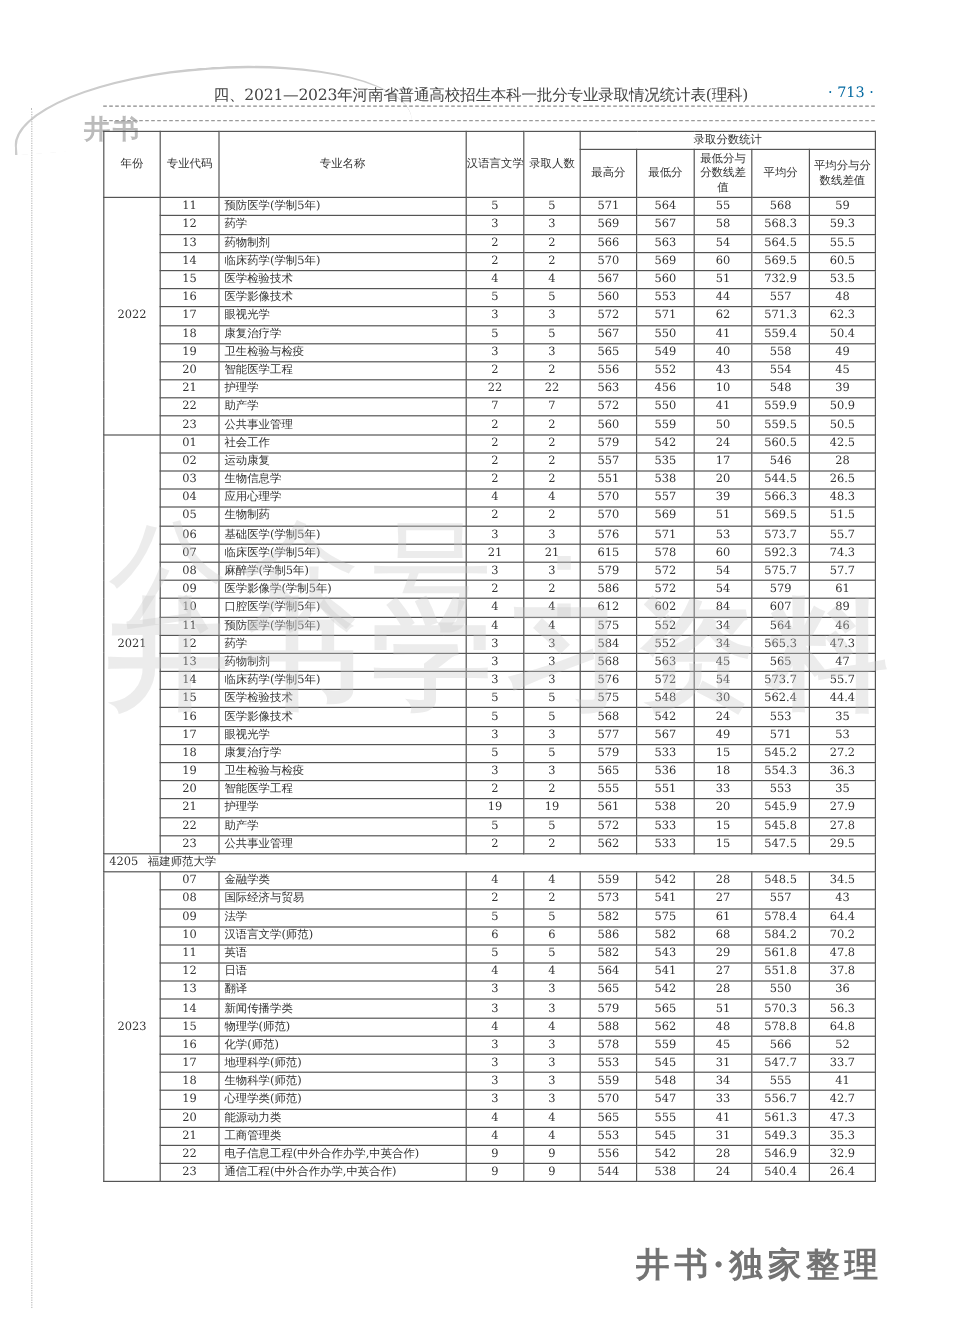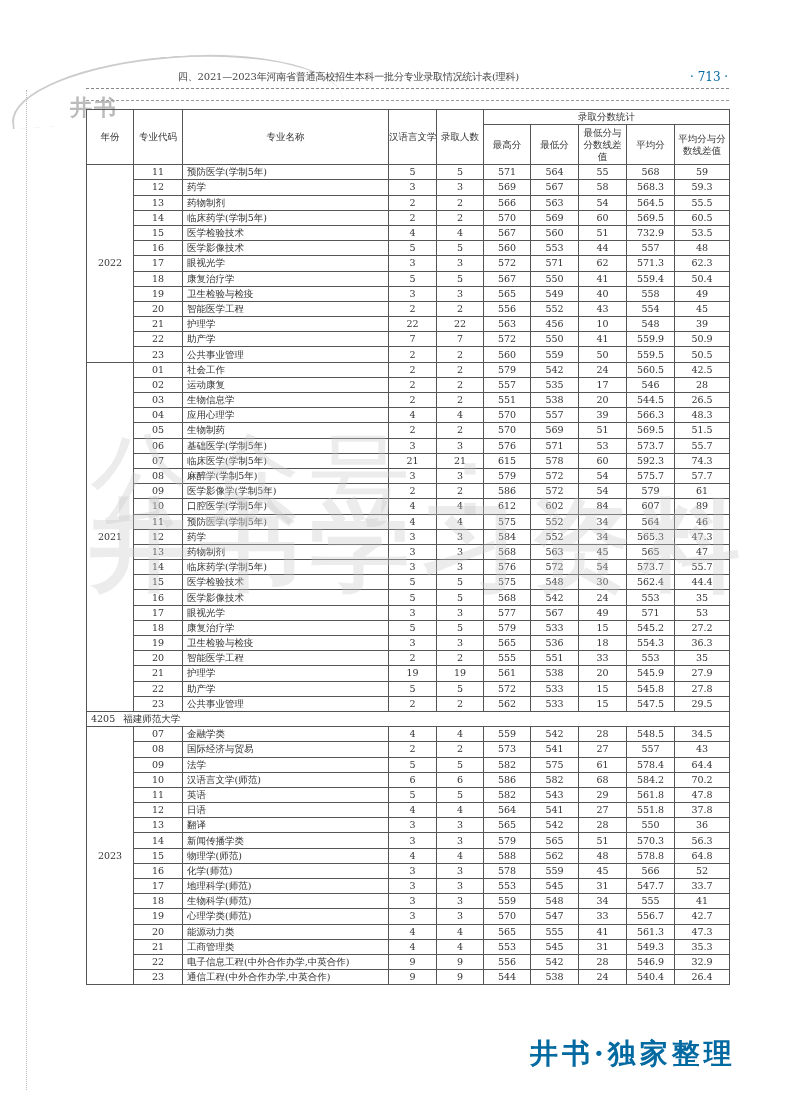--- a/index.html
+++ b/index.html
@@ -1,31 +1,31 @@
 <!DOCTYPE html>
 <html><head>
 <meta charset="utf-8">
 <style>
   html,body{margin:0;padding:0;background:#fff;}
   body{width:800px;height:1120px;position:relative;overflow:hidden;font-family:"DejaVu Serif","Liberation Serif",serif;color:#333;}
   .logo-arc{position:absolute;left:10px;top:56px;width:330px;height:60px;border-top:2px solid #ccc;border-left:2px solid #ccc;border-radius:180px 180px 0 0/60px 60px 0 0;transform:rotate(-4deg);}
   .logo{position:absolute;left:70px;top:64px;font-family:"DejaVu Sans","Liberation Sans",sans-serif;font-size:22px;font-weight:bold;color:#bbb;letter-spacing:2px;margin-top:29px;}
-  .header-title{position:absolute;left:178px;top:70px;font-size:10px;color:#444;white-space:nowrap;letter-spacing:-0.2px;}
+  .header-title{position:absolute;left:178px;top:70px;font-size:13px;color:#444;white-space:nowrap;letter-spacing:-0.2px;}
   .page-num{position:absolute;left:690px;top:70px;font-size:12px;color:#0369a1;}
   .rule1{position:absolute;left:86px;top:88px;width:643px;border-top:1px dashed #888;}
   .rule2{position:absolute;left:86px;top:100px;width:643px;border-top:1px dashed #999;}
   .margin-dots{position:absolute;left:26px;top:90px;width:0;height:1000px;border-left:1px dotted #bbb;}
   table{position:absolute;left:86px;top:109px;border-collapse:collapse;table-layout:fixed;width:643px;font-size:9.5px;}
   th,td{border:1px solid #555;padding:0;text-align:center;height:14.2px;line-height:14px;white-space:nowrap;overflow:hidden;}
   th{font-weight:normal;font-size:9.5px;line-height:12px;}
   td.name{text-align:left;padding-left:4px;}
   tr.school td{text-align:left;padding-left:4px;margin-left:12px;}
   .wm1{position:absolute;left:90px;top:414px;font-size:100px;color:rgba(200,200,200,0.35);font-family:"DejaVu Sans",sans-serif;font-weight:normal;white-space:nowrap;letter-spacing:10px;}
   .wm2{position:absolute;left:90px;top:480px;font-size:100px;color:rgba(200,200,200,0.35);font-family:"DejaVu Sans",sans-serif;font-weight:bold;white-space:nowrap;letter-spacing:10px;}
-  .wm3{position:absolute;left:530px;top:1035px;font-size:28px;color:#0369a1;font-weight:bold;letter-spacing:4px;white-space:nowrap;}
+  .wm3{position:absolute;left:530px;top:1035px;font-size:28px;color:#737373;font-weight:bold;letter-spacing:4px;white-space:nowrap;}
 </style>
 </head>
 <body>
 
 <div class="logo-arc"></div>
 <div class="logo">井书</div>
 <div class="header-title">四、2021—2023年河南省普通高校招生本科一批分专业录取情况统计表(理科)</div>
 <div class="page-num">· 713 ·</div>
 <div class="rule1"></div>
 <div class="rule2"></div>

